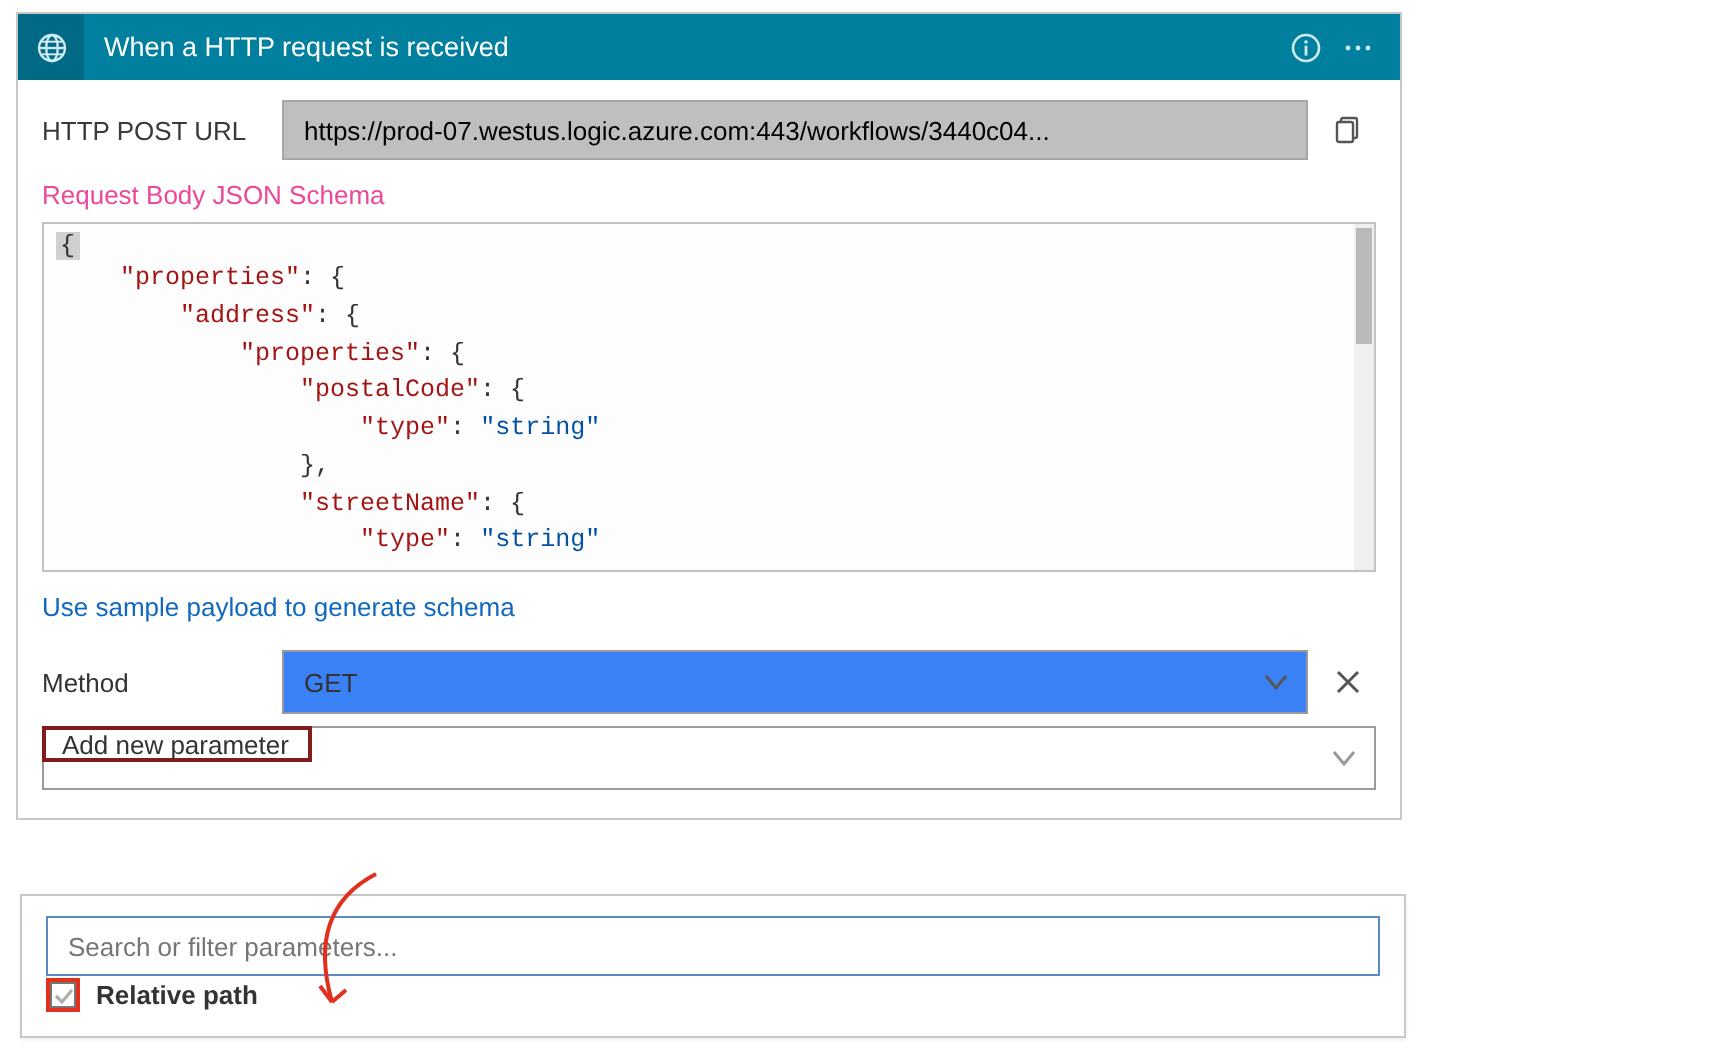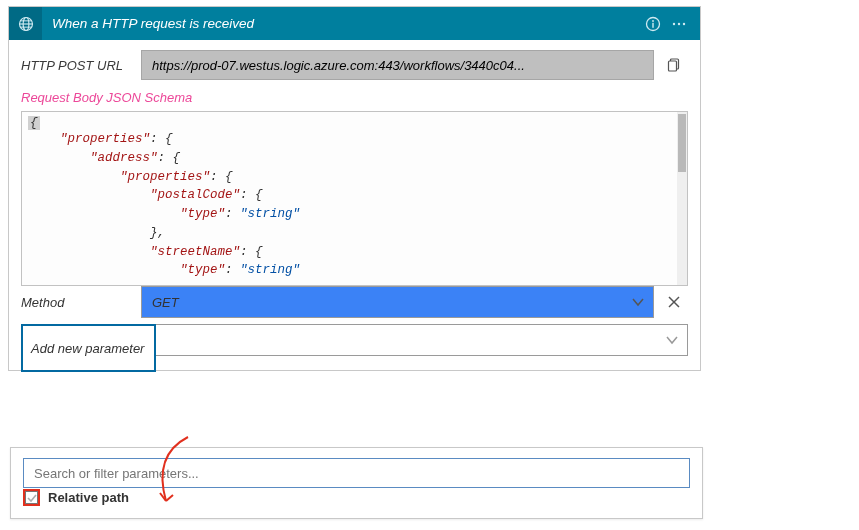--- a/index.html
+++ b/index.html
@@ -13,21 +13,20 @@
     width: 859px;
     height: 530px;
     position: relative;
     padding: 6px;
   }
   .card {
     width: 693px;
     margin-left: 2px;
     border: 1px solid #c8c8c8;
     background: #fff;
-    font-style: italic;
   }
 
   
   .card-header {
     background: #0078a0;
     background: #007f9e;
     color: #fff;
     height: 33px;
     display: flex;
     align-items: center;
@@ -191,23 +190,23 @@
     cursor: pointer;
     background: #fff;
   }
   .add-param-row .chev {
     position: absolute;
     right: 8px;
     top: 50%;
     transform: translateY(-50%);
   }
   .add-param-label-box {
-    border: 2px solid #0369a1;
+    border: 2px solid #7f1d1d;
     padding: 5px 10px 5px 8px;
-    height: 48px;
+    height: 18px;
     display: flex;
     align-items: center;
     position: absolute;
     left: -1px;
     top: -1px;
     background: #fff;
     font-size: 13px;
   }
 
   
@@ -324,20 +323,21 @@
                 <span class="tok-key">"postalCode"</span><span class="tok-punc">: {</span>
                     <span class="tok-key">"type"</span><span class="tok-punc">: </span><span class="tok-str">"string"</span>
                 <span class="tok-punc">},</span>
                 <span class="tok-key">"streetName"</span><span class="tok-punc">: {</span>
                     <span class="tok-key">"type"</span><span class="tok-punc">: </span><span class="tok-str">"string"</span></pre>
         <div class="scrollbar">
           <div class="thumb"></div>
         </div>
       </div>
 
+      <div class="link-text">Use sample payload to generate schema</div>
 
       <div class="method-row">
         <div class="label">Method</div>
         <div class="select">
           <span>GET</span>
           <span class="chev">
             <svg width="14" height="14" viewBox="0 0 14 14">
                 <path d="M2 4 L7 10 L12 4" fill="none" stroke="#555" stroke-width="1.5"></path>
               </svg>
           </span>

